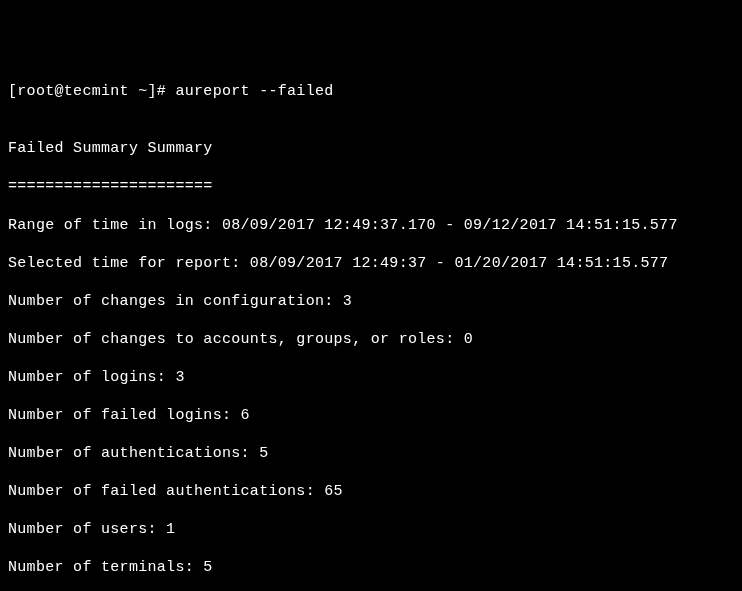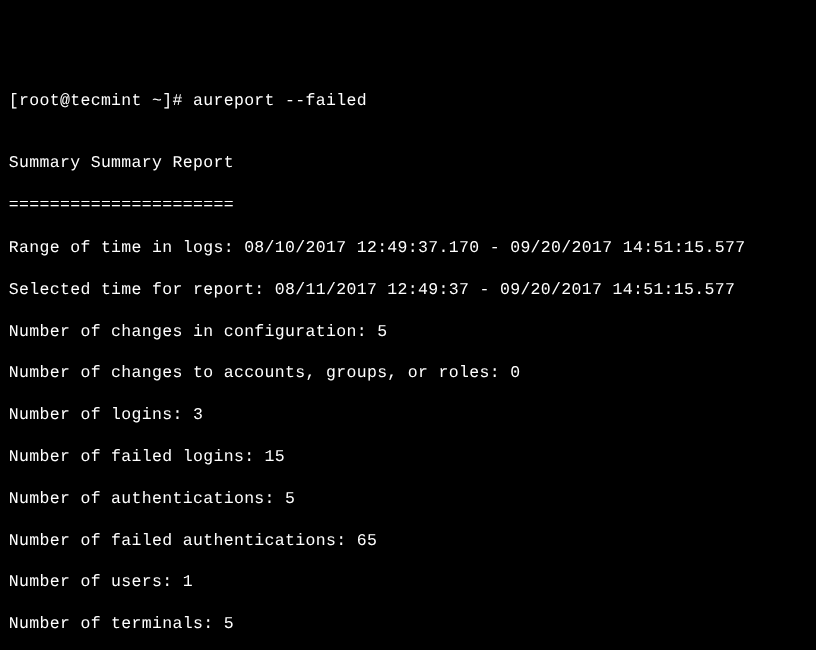--- a/index.html
+++ b/index.html
@@ -21,28 +21,28 @@
     }
     .line { display: block; }
   </style>
 </head>
 <body>
 
 
 
 <span class="line"><span>[root@tecmint ~]# </span><span>aureport --failed</span></span>
 <span class="line"></span>
-<span class="line">Summary Summary Report</span>
+<span class="line">Failed Summary Summary</span>
 <span class="line">======================</span>
-<span class="line">Range of time in logs: 08/10/2017 12:49:37.170 - 09/20/2017 14:51:15.577</span>
-<span class="line">Selected time for report: 08/11/2017 12:49:37 - 09/20/2017 14:51:15.577</span>
-<span class="line">Number of changes in configuration: 5</span>
+<span class="line">Range of time in logs: 08/09/2017 12:49:37.170 - 09/12/2017 14:51:15.577</span>
+<span class="line">Selected time for report: 08/09/2017 12:49:37 - 01/20/2017 14:51:15.577</span>
+<span class="line">Number of changes in configuration: 3</span>
 <span class="line">Number of changes to accounts, groups, or roles: 0</span>
 <span class="line">Number of logins: 3</span>
-<span class="line">Number of failed logins: 15</span>
+<span class="line">Number of failed logins: 6</span>
 <span class="line">Number of authentications: 5</span>
 <span class="line">Number of failed authentications: 65</span>
 <span class="line">Number of users: 1</span>
 <span class="line">Number of terminals: 5</span>
 
 
 
 
 
 

